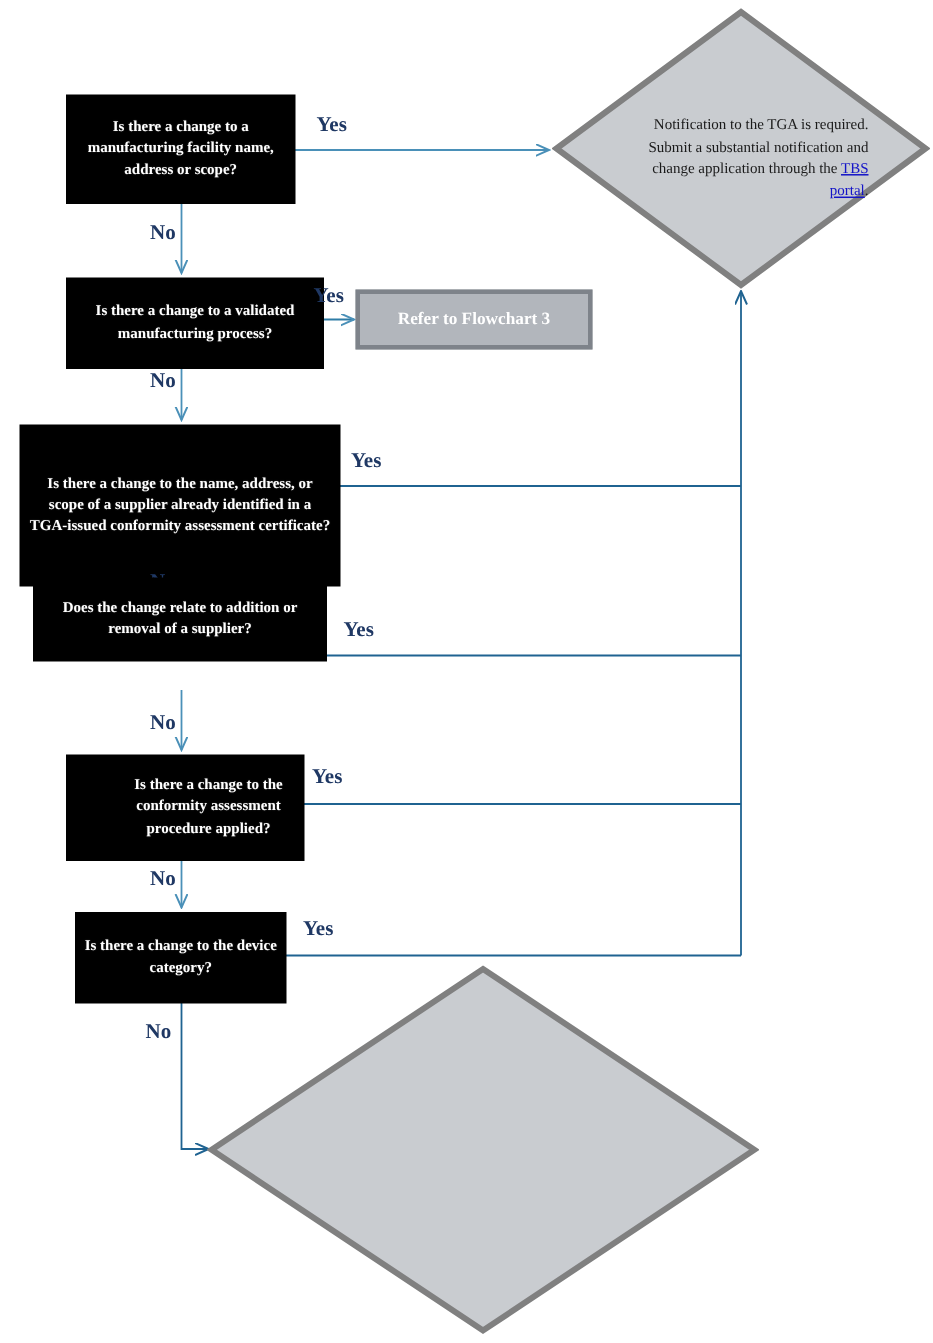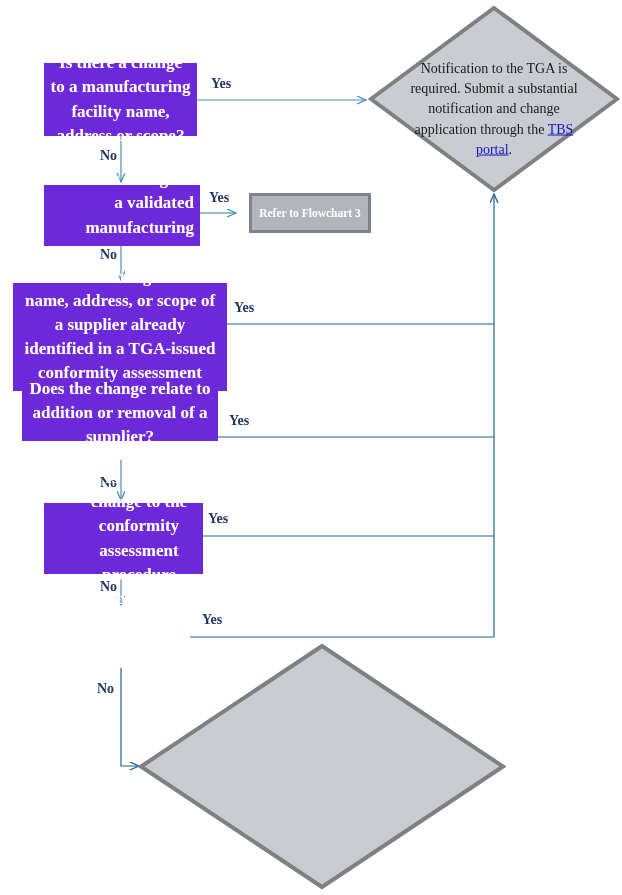--- a/index.html
+++ b/index.html
@@ -28,23 +28,23 @@
   
   .node {
     position: absolute;
     box-sizing: border-box;
     display: flex;
     align-items: center;
     justify-content: center;
     text-align: center;
   }
   .decision-box {
-    background: #6d28d9;
+    background: #000000;
     color: #ffffff;
-    font-size: 17px;
+    font-size: 10px;
     line-height: 1.42;
     font-weight: bold;
     padding: 2px 6px;
     text-shadow: 0 0 1px rgba(255,255,255,0.25);
   }
   .ref-box {
     background: #b2b6bc;
     border: 3px solid #7e838a;
     color: #ffffff;
     font-size: 11.5px;
@@ -61,23 +61,23 @@
     left: 0;
     top: 0;
     width: 100%;
     height: 100%;
   }
   .diamond-text {
     position: absolute;
     left: 50%;
     top: 50%;
     transform: translate(-50%, -50%);
-    text-align: center;
+    text-align: right;
     color: #1a1a1a;
-    font-size: 14px;
+    font-size: 10px;
     line-height: 1.44;
     white-space: pre-line;
   }
   .diamond-text a,
   .diamond-text .link {
     color: #1414c8;
     text-decoration: underline;
   }
 
   
@@ -140,27 +140,27 @@
       <span>Notification to the TGA is required.  Submit a substantial notification and change application through the </span><span class="link">TBS portal</span><span>.</span>
     </div>
   </div>
 
   <div class="node decision-box" style="left:44px; top:63px; width:153px; height:73px;">
     <span>Is there a change to a manufacturing facility name, address or scope?</span>
   </div>
   <div class="edge-label" style="left:211px; top:76px;">Yes</div>
   <div class="edge-label" style="left:100px; top:148px;">No</div>
 
-  <div class="node decision-box" style="left:44px; top:185px; width:156px; height:61px;text-align:right;">
+  <div class="node decision-box" style="left:44px; top:185px; width:172px; height:61px;">
     <span>Is there a change to a validated manufacturing process?</span>
   </div>
   <div class="edge-label" style="left:209px; top:190px;">Yes</div>
   <div class="edge-label" style="left:100px; top:247px;">No</div>
 
-  <div class="node ref-box" style="left:249px; top:193px; width:122px; height:40px;">
+  <div class="node ref-box" style="left:237px; top:193px; width:158px; height:40px;">
     <span>Refer to Flowchart 3</span>
   </div>
 
   <div class="node decision-box" style="left:13px; top:283px; width:214px; height:108px;">
     <span>Is there a change to the name, address, or scope of a supplier already identified in a TGA-issued conformity assessment certificate?</span>
   </div>
   <div class="edge-label" style="left:234px; top:300px;">Yes</div>
   <div class="edge-label" style="left:100px; top:381px;">No</div>
 
   <div class="node decision-box" style="left:22px; top:385px; width:196px; height:56px;">
@@ -168,20 +168,23 @@
   </div>
   <div class="edge-label" style="left:229px; top:413px;">Yes</div>
   <div class="edge-label" style="left:100px; top:475px;">No</div>
 
   <div class="node decision-box" style="left:44px; top:503px; width:159px; height:71px;padding-left:37px;">
     <span>Is there a change to the conformity assessment procedure applied?</span>
   </div>
   <div class="edge-label" style="left:208px; top:511px;">Yes</div>
   <div class="edge-label" style="left:100px; top:579px;">No</div>
 
+  <div class="node decision-box" style="left:50px; top:608px; width:141px; height:61px;">
+    <span>Is there a change to the device category?</span>
+  </div>
   <div class="edge-label" style="left:202px; top:612px;">Yes</div>
   <div class="edge-label" style="left:97px; top:681px;">No</div>
 
   <div class="diamond-wrap" style="left:138px; top:643px; width:368px; height:247px;">
     <svg class="diamond-shape" viewBox="0 0 368 247" preserveAspectRatio="none" xmlns="http://www.w3.org/2000/svg">
       <polygon points="184,3 365,123.5 184,244 3,123.5" fill="#c9ccd0" stroke="#808080" stroke-width="4"></polygon>
     </svg>
   </div>
 
 </div>

